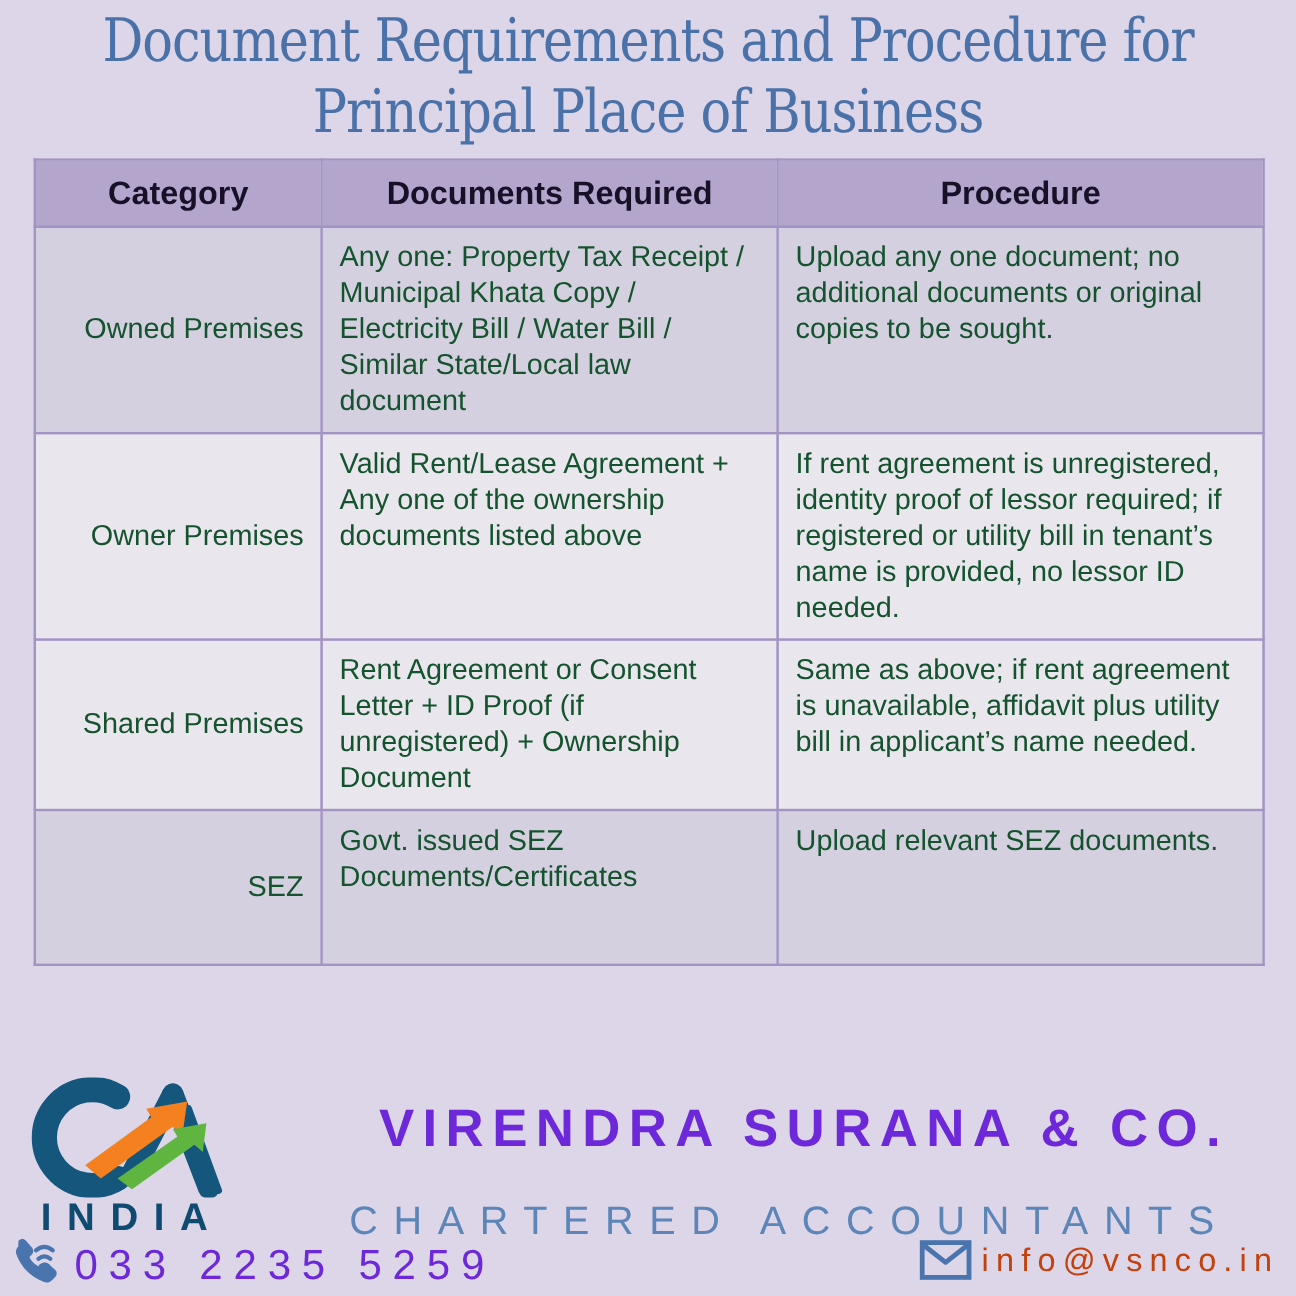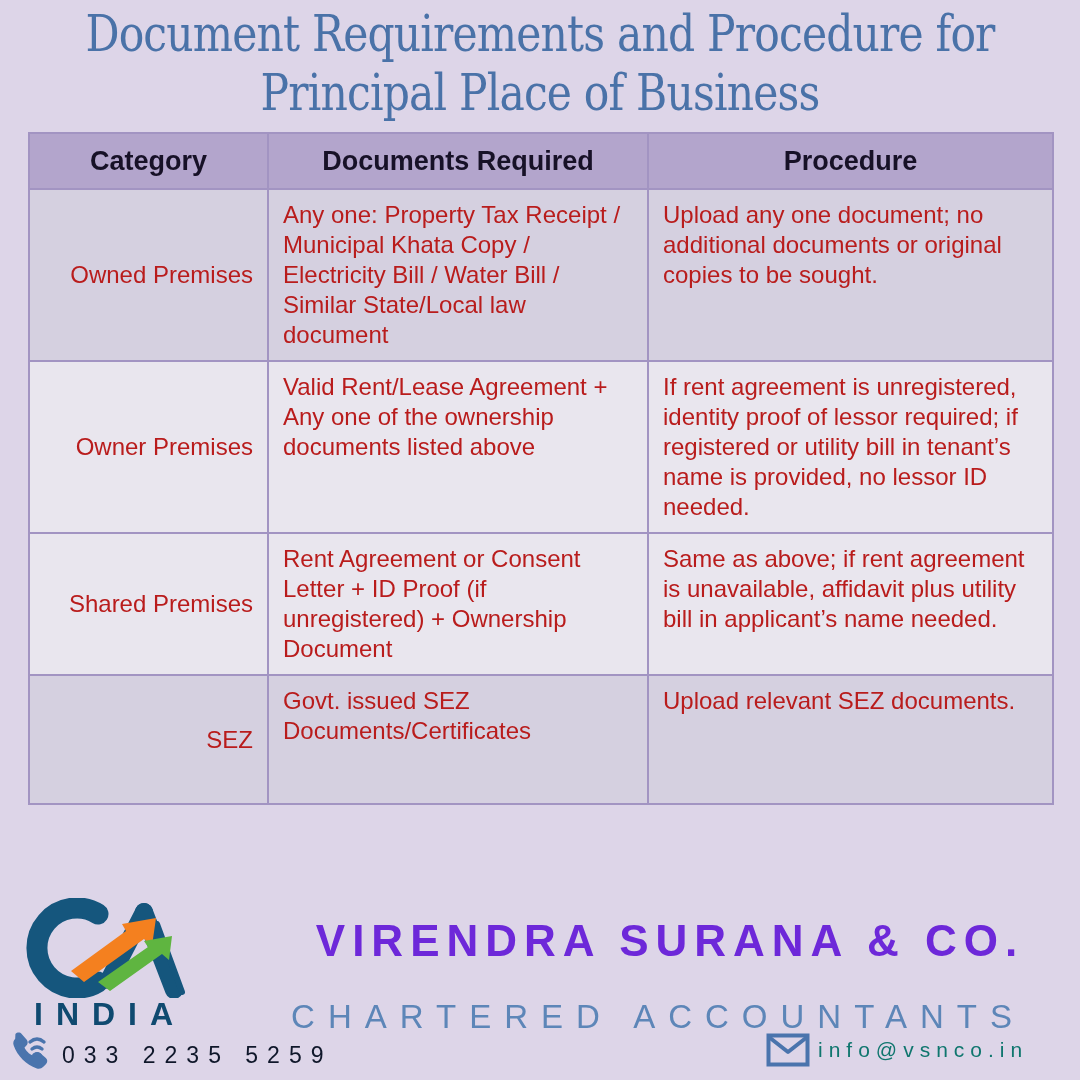--- a/index.html
+++ b/index.html
@@ -42,21 +42,21 @@
   .req-table th {
     background: #b3a5cc;
     color: #171127;
     font-size: 27px;
     font-weight: bold;
     height: 54px;
     text-align: center;
     padding: 0 6px;
   }
   .req-table td {
-    color: #b91c1c;
+    color: #14532d;
     font-size: 24px;
     line-height: 30px;
     padding: 10px 14px;
     vertical-align: top;
   }
   .req-table td.cat {
     vertical-align: middle;
     padding-left: 10px;
     text-align: right;
   }
@@ -89,29 +89,29 @@
     position: absolute; left: 258px; top: 998px; width: 800px;
     text-align: center;
     font-size: 33px; font-weight: 400;
     letter-spacing: 13px;
     color: #5d86b8;
     white-space: nowrap;
   }
   .phone-block {
     position: absolute; left: 6px; top: 1030px;
     display: flex; align-items: center; gap: 4px;
-    color: #0f172a;
-    font-size: 23px; letter-spacing: 9px;
+    color: #6d28d9;
+    font-size: 35px; letter-spacing: 9px;
     white-space: nowrap;
   }
   .email-block {
     position: absolute; left: 766px; top: 1033px;
     display: flex; align-items: center; gap: 8px;
-    color: #0f766e;
-    font-size: 21px; letter-spacing: 6px;
+    color: #c2410c;
+    font-size: 27px; letter-spacing: 6px;
     white-space: nowrap;
   }
   .icon { flex: 0 0 auto; }
 </style>
 </head>
 <body>
 
 <div class="page">
 
   <div class="title-wrap">

